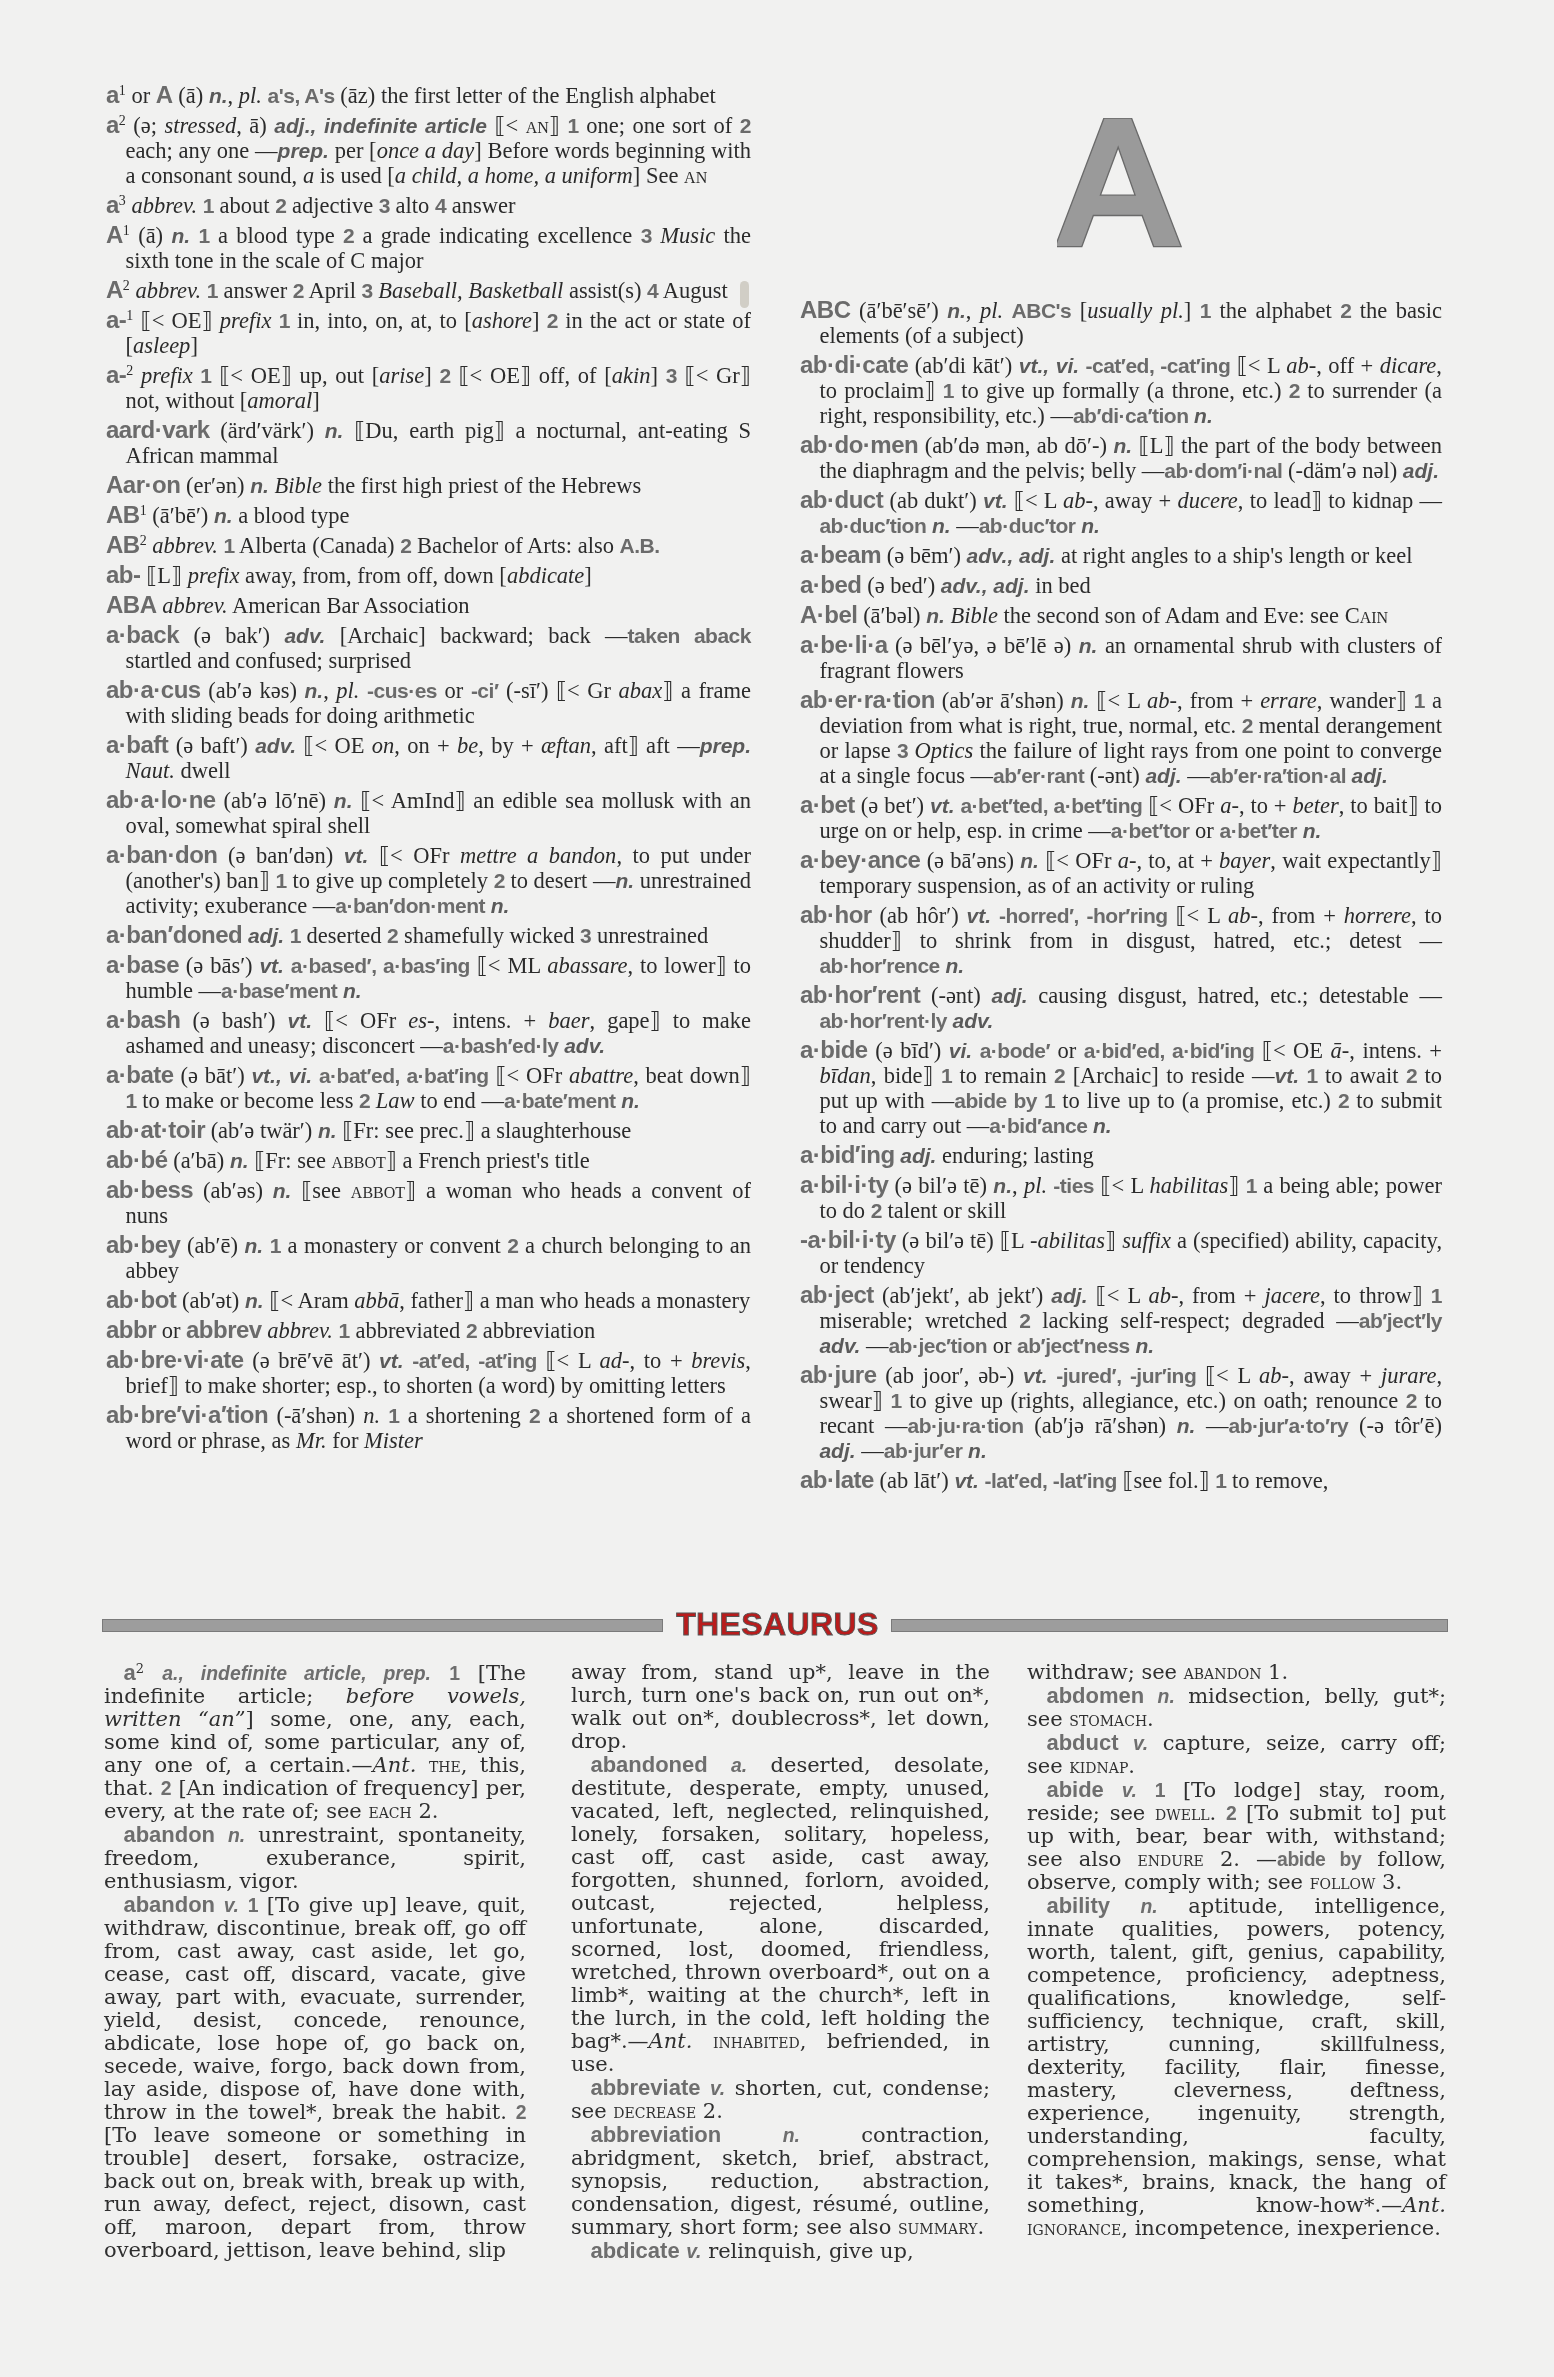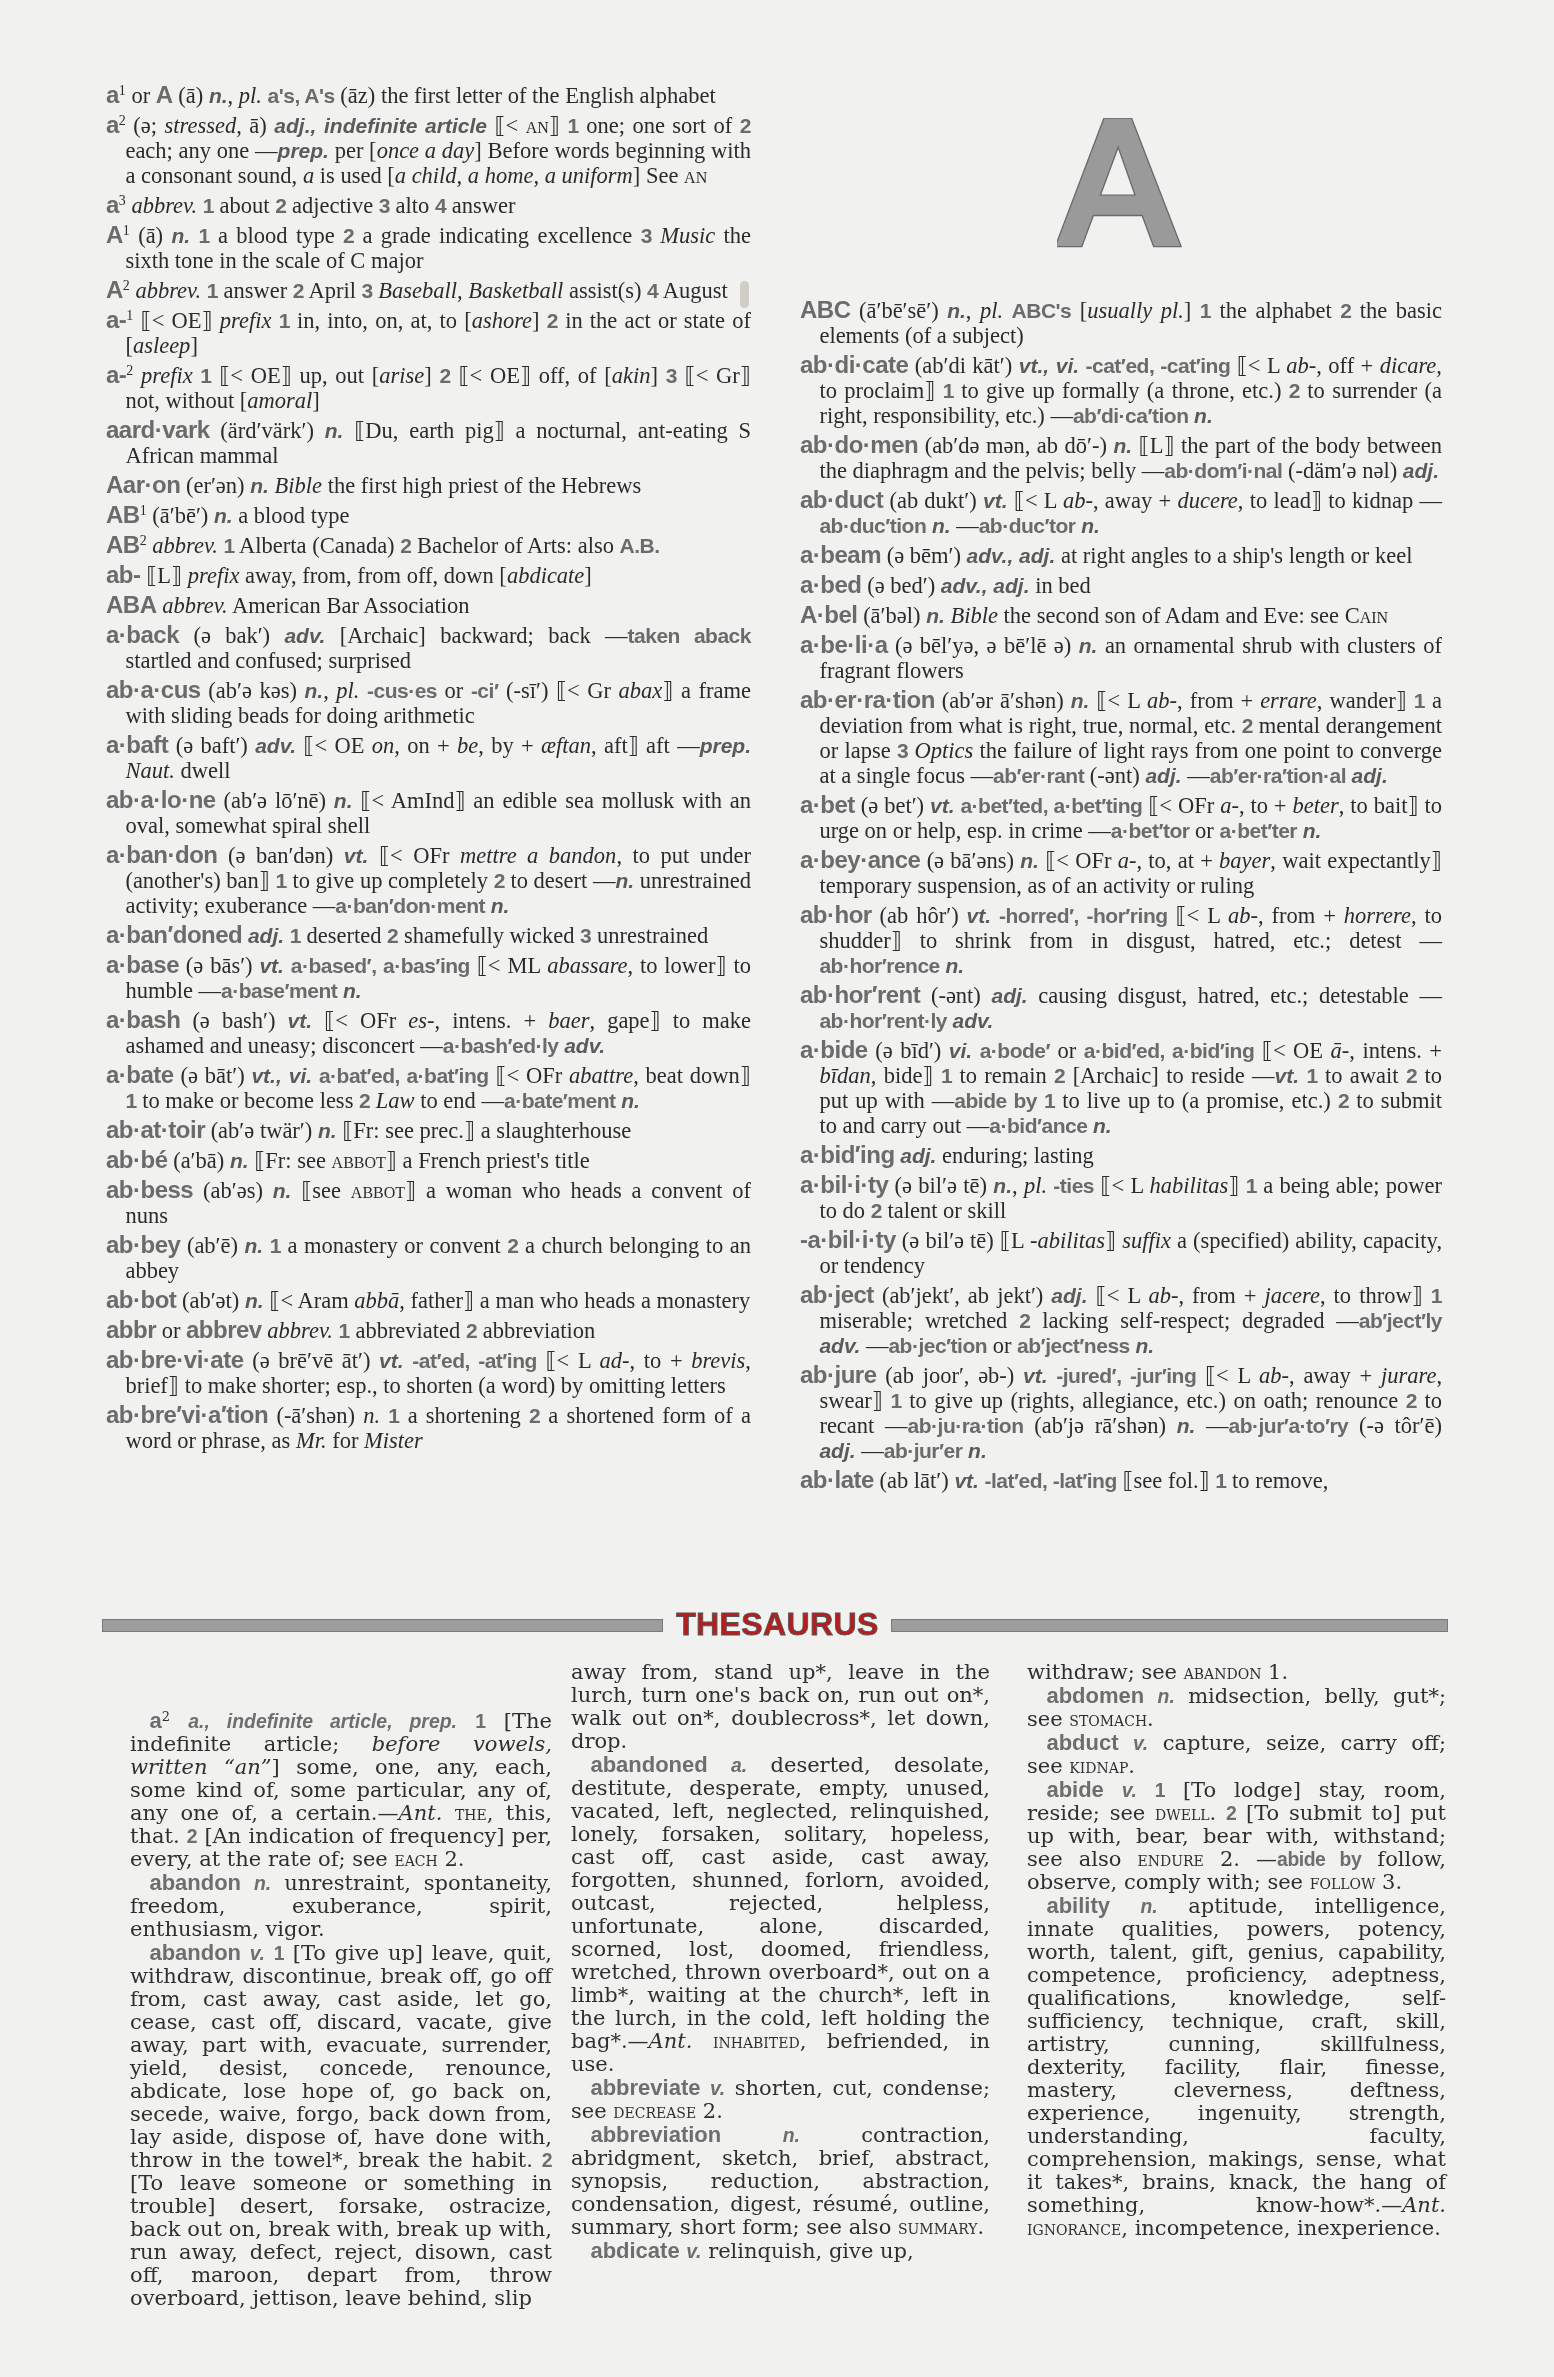--- a/index.html
+++ b/index.html
@@ -68,21 +68,21 @@
   }
 
   
   .thes-col {
     position: absolute; top: 1661px;
     font-size: 21px; line-height: 23px;
     text-align: justify;
     font-family: "DejaVu Serif", "Liberation Serif", serif;
     color: #2f2f2f;
   }
-  #thes-c1 { left: 130px; width: 422px; margin-top: 48px; }
+  #thes-c1 { left: 104px; width: 422px; }
   #thes-c2 { left: 571px; width: 419px; }
   #thes-c3 { left: 1027px; width: 419px; }
   .tentry { margin: 0; text-indent: 19.4px; }
   .tentry.cont { text-indent: 0; }
   .thes-col .hw { font-size: 22px; letter-spacing: 0; color: #6e6e6e; }
   .thes-col .b { font-size: 19.4px; color: #6e6e6e; }
   .thes-col .bi { font-size: 19.4px; color: #6e6e6e; }
   .thes-col .sc { font-size: 0.92em; }
 
   .smudge { position: absolute; width: 8.8px; height: 26.5px; left: 740px; top: 281px; background: rgba(150,140,120,0.35); border-radius: 4.4px; }

